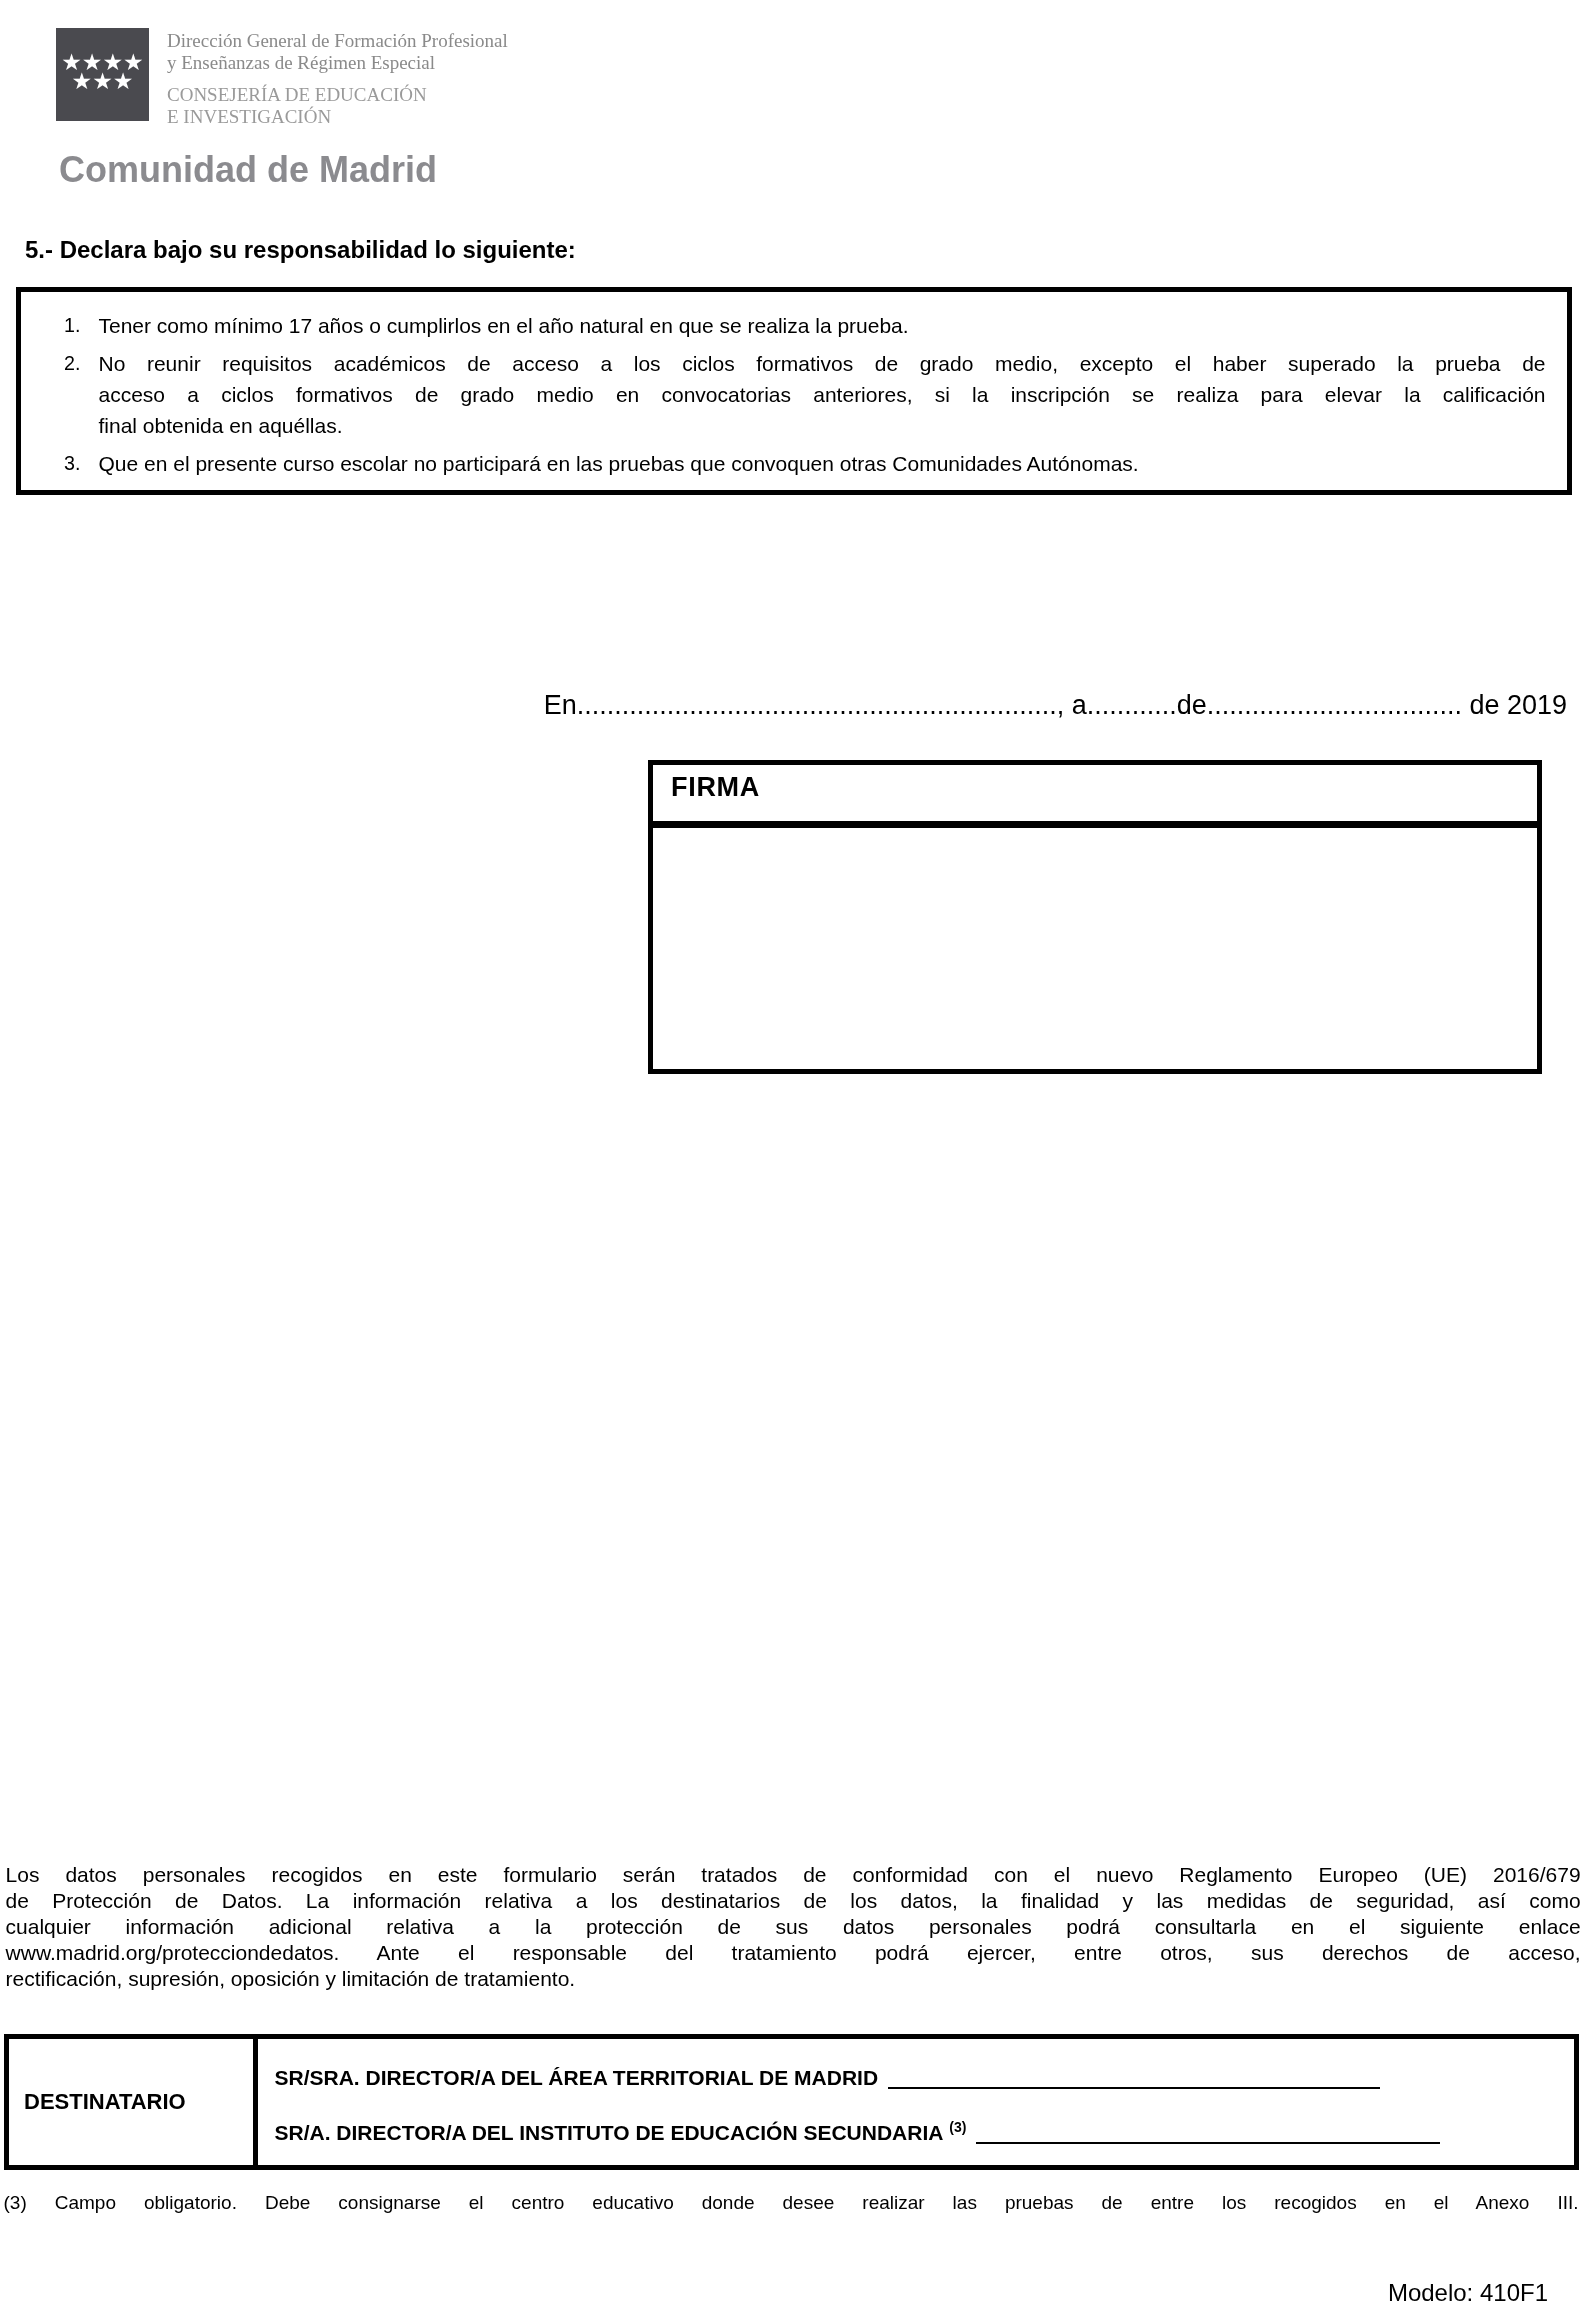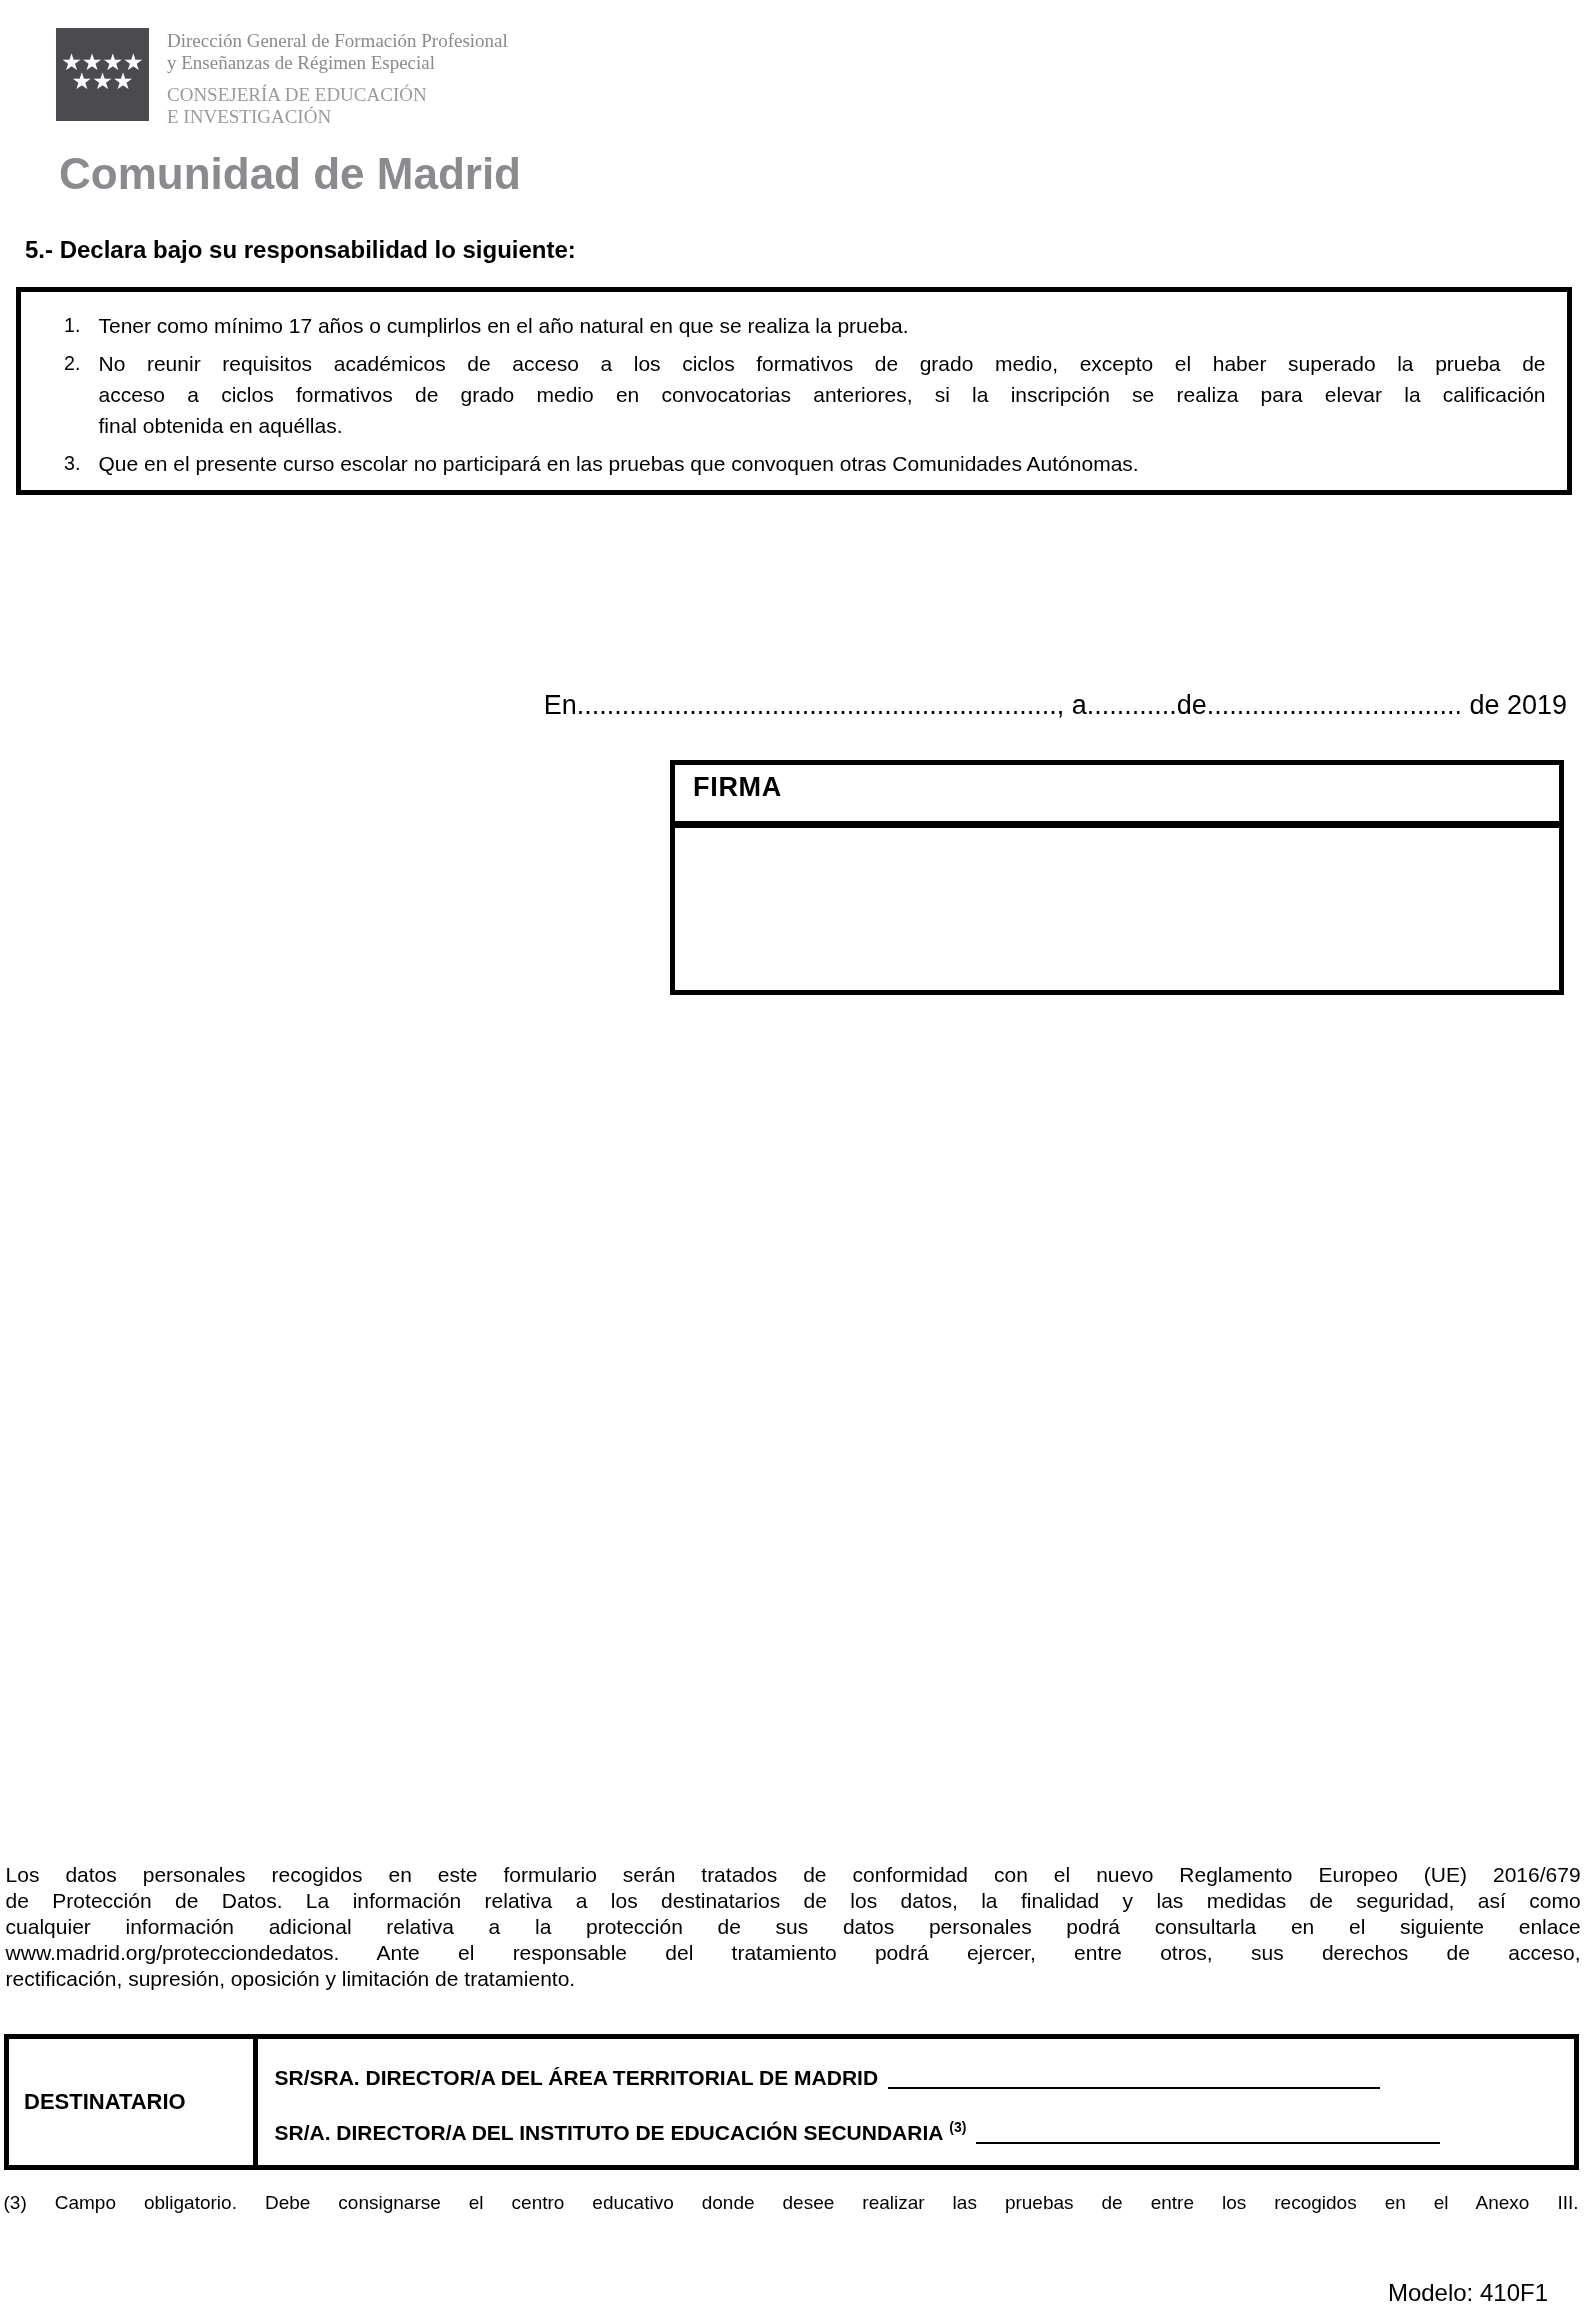--- a/index.html
+++ b/index.html
@@ -15,38 +15,38 @@
   .stars-row { position:absolute; left:0; width:100%; text-align:center; color:#ffffff;
                font-size:23px; line-height:1; letter-spacing:0px; }
   .stars-row.r1 { top:22.5px; }
   .stars-row.r2 { top:42px; }
 
   .logo-text { position:absolute; left:167px; top:29.5px; }
   .lt { font-size:19px; line-height:22.5px; color:#8a8a8a;font-family:Liberation Serif, serif; }
   .lt.dep { color:#9a9a9a; }
   .lt-gap { height:9px; }
 
-  .brand { position:absolute; left:59px; top:149px; font-size:44px; font-weight:bold;
+  .brand { position:absolute; left:59px; top:149px; font-size:36px; font-weight:bold;
            color:#8b8b8f; letter-spacing:0px; }
 
   
   .heading5 { position:absolute; left:25px; top:236px; font-size:24px; font-weight:bold; }
 
   .decl-box { position:absolute; left:15.5px; top:287px; width:1556px; height:208px;
               border:5.6px solid #000; box-sizing:border-box; padding:18px 21px 0 0; }
   .decl-item { display:flex; margin-bottom:7px; font-size:21px; line-height:31px; }
   .decl-num { flex:none; width:60px; text-align:right; margin-right:18px; font-size:19.7px; }
   .decl-text { flex:1; }
   .stretch { text-align:justify; text-align-last:justify; }
 
   
   .date-line { position:absolute; top:690px; right:21px; font-size:27px; white-space:nowrap; }
 
   
-  .firma-box { position:absolute; left:670px; top:760px; width:894px; height:235px;
+  .firma-box { position:absolute; left:648px; top:760px; width:894px; height:314px;
                border:5.6px solid #000; box-sizing:border-box; }
   .firma-header { height:49px; border-bottom:7px solid #000; padding:7px 0 0 18px;
                   font-size:27px; font-weight:bold; letter-spacing:0.7px; }
   .firma-area { height:190px; }
 
   
   .privacy { position:absolute; left:5.6px; top:1862px; width:1575px;
              font-size:21px; line-height:26px; }
 
   

